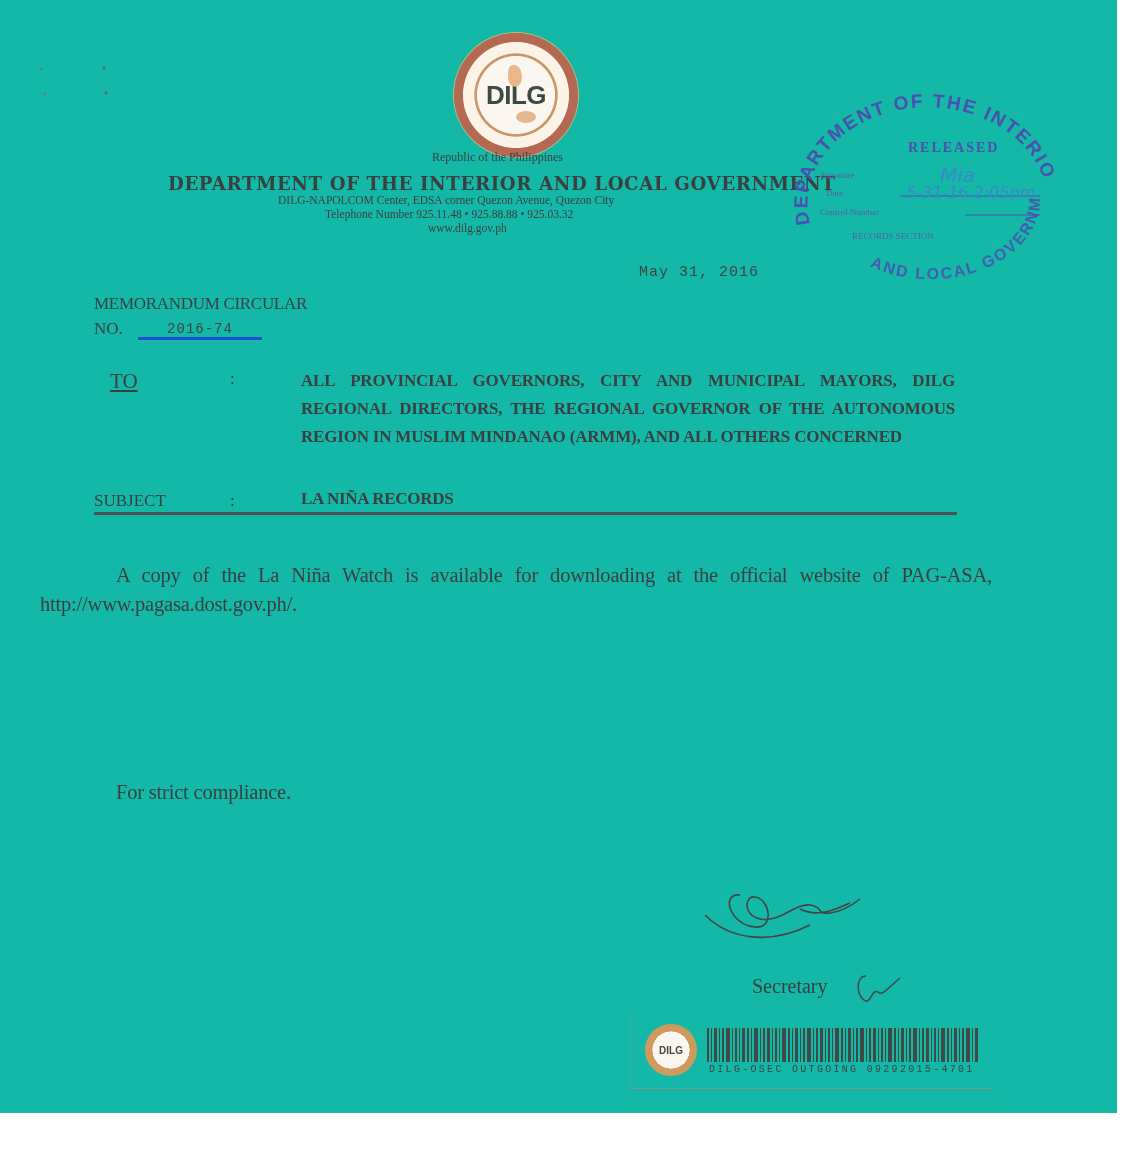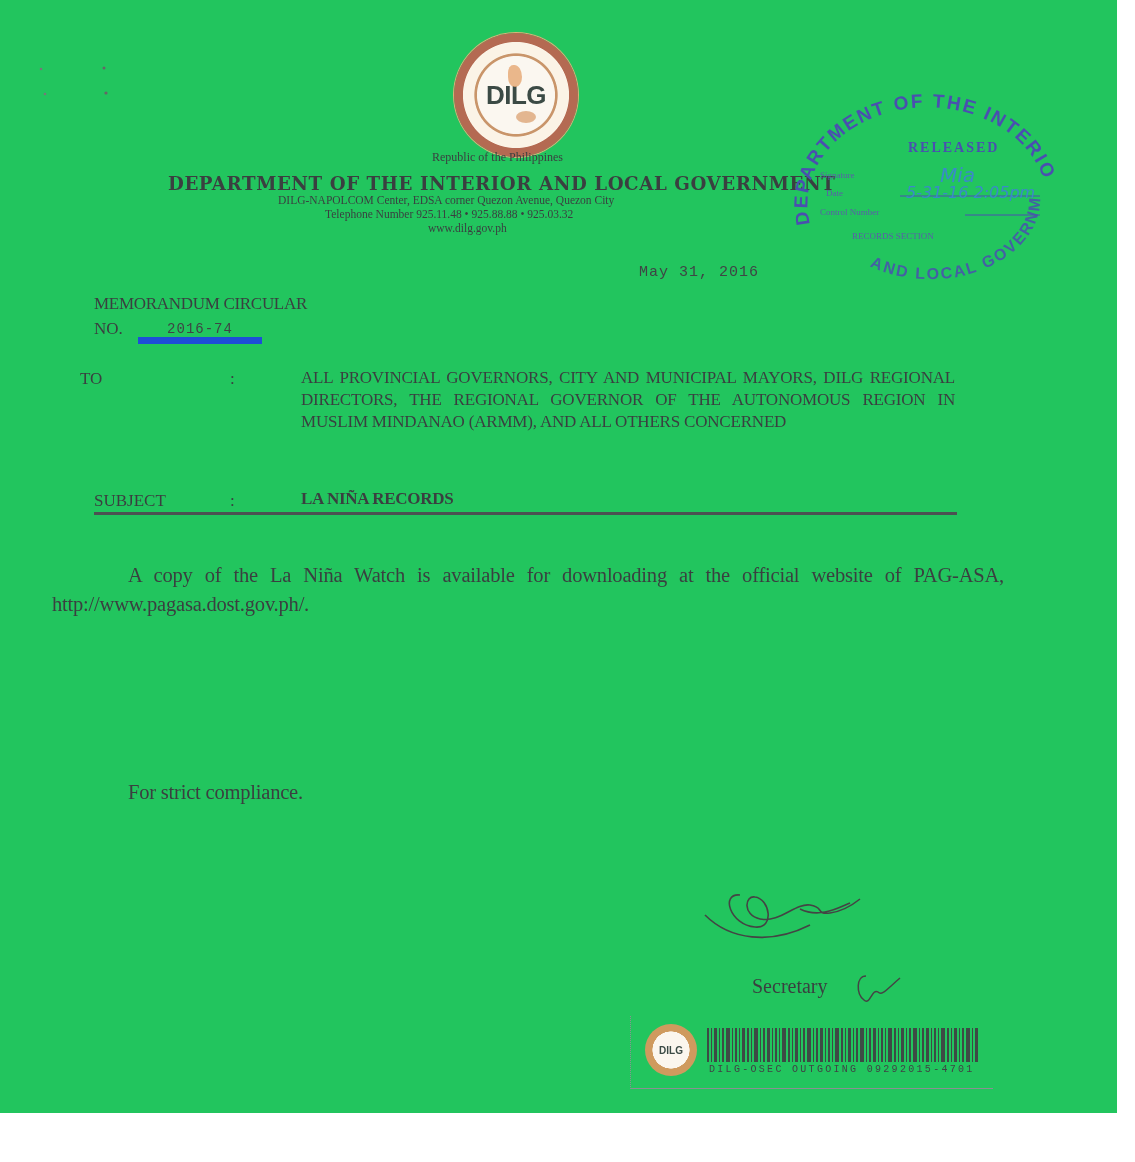--- a/index.html
+++ b/index.html
@@ -1,19 +1,19 @@
 <!DOCTYPE html>
 <html><head>
 <meta charset="utf-8">
 <style>
   html, body { margin: 0; padding: 0; background: #ffffff; }
   body { width: 1135px; height: 1162px; position: relative; overflow: hidden; }
   .page {
     position: absolute; left: 0; top: 0; width: 1117px; height: 1113px;
-    background: #22c55e;
+    background: #14b8a6;
   }
   .abs { position: absolute; }
   .serif { font-family: "Liberation Serif", "DejaVu Serif", serif; color: #3a3f40; }
   .mono { font-family: "Liberation Mono", "DejaVu Sans Mono", monospace; color: #3f4445; }
 
   
   .logo {
     left: 454px; top: 33px; width: 124px; height: 124px; border-radius: 50%;
     background: radial-gradient(circle, #fbf6ee 0 44%, #c9956a 45% 47%, #fbf3e6 48% 60%, #b46a52 61% 72%, #e8c18e 73% 86%, #c28a4c 87% 100%);
     box-shadow: 0 0 0 1px #d8b27a;
@@ -28,31 +28,31 @@
 
   .republic { left: 432px; top: 150px; font-size: 12px; }
   .dept { left: 168px; top: 172px; font-size: 19px; font-weight: bold; letter-spacing: 0.6px; font-family: "DejaVu Serif", serif; color: #3a3f40; transform: scaleX(0.96); transform-origin: left; }
   .addr { left: 278px; top: 194px; font-size: 11.5px; }
   .tel { left: 325px; top: 208px; font-size: 11.5px; font-family: Liberation Serif, serif; }
   .web { left: 428px; top: 222px; font-size: 11.5px; }
 
   .date { left: 639px; top: 264px; font-size: 15px; letter-spacing: 1px; }
   .memo-title { left: 94px; top: 294px; font-size: 17px; letter-spacing: -0.3px; }
   .memo-no-label { left: 94px; top: 319px; font-size: 17px; }
-  .memo-no-val { left: 138px; top: 321px; font-size: 14px; width: 124px; border-bottom: 7px solid #1d4ed8; text-align: center; letter-spacing: 1px; }
-
-  .to-label { left: 80px; top: 369px; font-size: 17px; }
+  .memo-no-val { left: 138px; top: 321px; font-size: 14px; width: 124px; border-bottom: 3px solid #1d4ed8; text-align: center; letter-spacing: 1px; }
+
+  .to-label { left: 110px; top: 369px; font-size: 21px; text-decoration: underline; }
   .colon1 { left: 230px; top: 369px; font-size: 17px; }
-  .to-val { left: 301px; top: 367px; width: 654px; font-size: 17px; line-height: 22px; text-align: justify; text-align-last: left; letter-spacing: -0.2px; }
+  .to-val { left: 301px; top: 367px; width: 654px; font-size: 17px; line-height: 28px; text-align: justify; text-align-last: left; letter-spacing: -0.2px; font-weight: bold; }
   .subj-label { left: 94px; top: 491px; font-size: 17px; }
   .colon2 { left: 230px; top: 491px; font-size: 17px; }
   .subj-val { left: 301px; top: 489px; font-size: 17px; font-weight: bold; letter-spacing: -0.3px; }
   .rule { left: 94px; top: 512px; width: 863px; height: 3px; background: #4c5152; }
 
-  .para { left: 40px; width: 952px; font-size: 20.5px; line-height: 29px; text-align: justify; letter-spacing: -0.2px; margin-left: 12px; }
+  .para { left: 40px; width: 952px; font-size: 20.5px; line-height: 29px; text-align: justify; letter-spacing: -0.2px; }
   .p1 { top: 561px; }
   .p2 { top: 658px; }
   .p3 { top: 778px; }
   .indent { display: inline-block; width: 76px; }
 
   .signature { left: 700px; top: 885px; }
   .signer { left: 646px; top: 942px; font-size: 21px; font-weight: bold; letter-spacing: -0.5px; }
   .signer-title { left: 752px; top: 975px; font-size: 20px; }
   .initial { left: 852px; top: 970px; }
 

